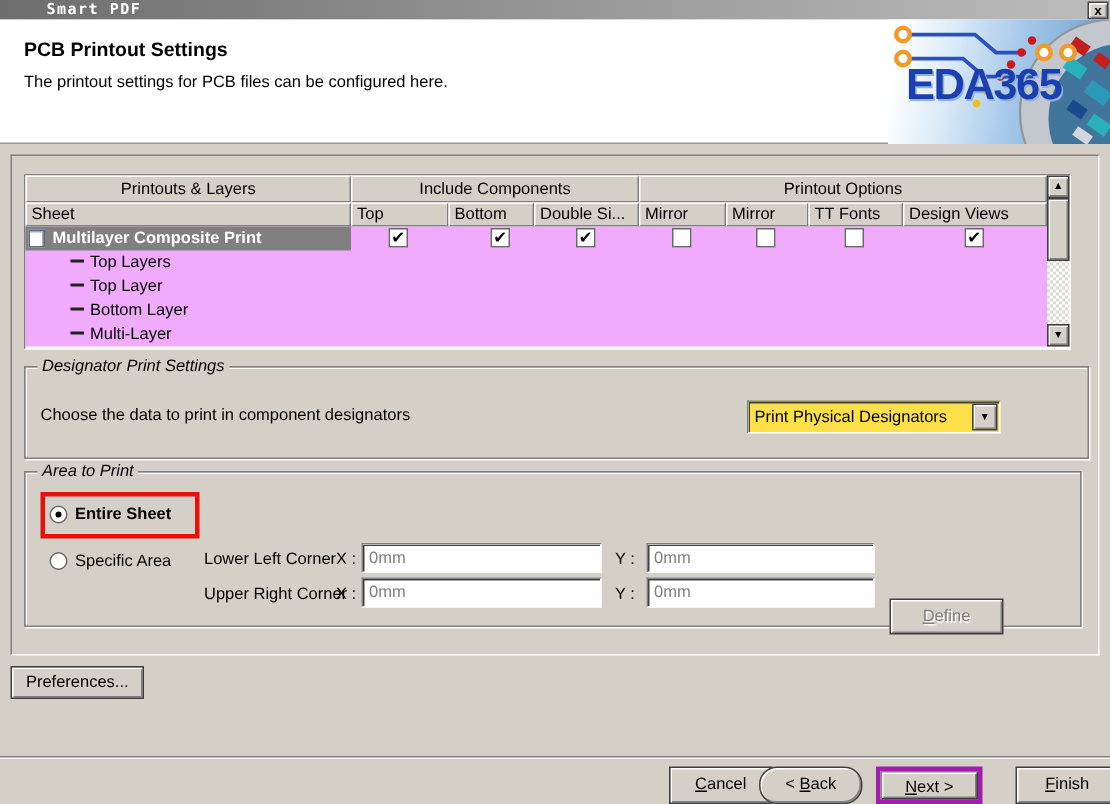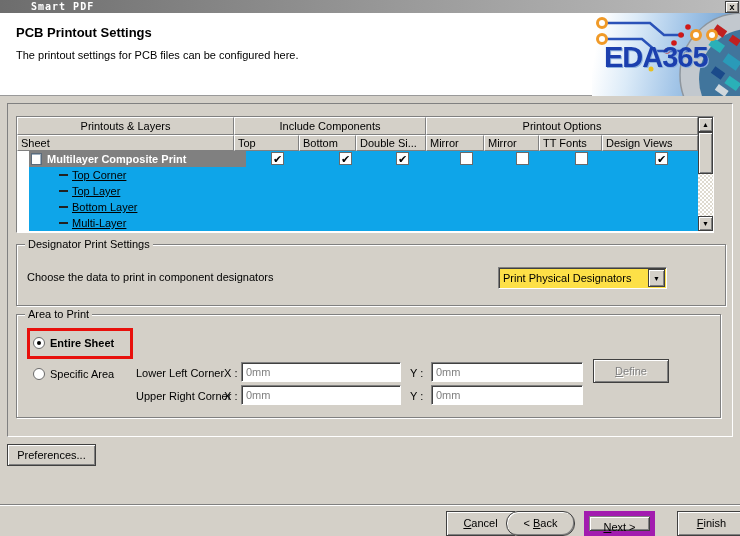--- a/index.html
+++ b/index.html
@@ -53,21 +53,21 @@
     position:absolute; left:16px; top:116px; width:698px; height:117px;
     background:#fff; border:1px solid; border-color:#808080 #fff #fff #808080;
   }
   .hcell{
     position:absolute; background:#d4d0c8;
     border:1px solid; border-color:#ffffff #808080 #808080 #ffffff;
     overflow:hidden; white-space:nowrap;
   }
   .grow{ top:0; height:18px; line-height:17px; text-align:center; }
   .crow{ top:18px; height:16px; line-height:15px; text-align:left; padding-left:3px; }
-  #tree-rows{ position:absolute; left:12px; top:34px; width:681px; height:80px; background:#0ea5e9;text-decoration:underline; }
+  #tree-rows{ position:absolute; left:0; top:34px; width:681px; height:80px; background:#f0abfc; }
   .trow{ position:relative; height:16px; line-height:16px; white-space:nowrap; }
   .selbar{
     position:absolute; left:0; top:0; width:217px; height:16px;
     background:#808080; color:#fff; font-weight:bold; display:inline-block;
   }
   .docicon{
     position:absolute; left:2px; top:2px; width:11px; height:12px;
     background:#fdfdfd; border:1px solid #5a6a7a;
     box-shadow:inset -3px 3px 0 -2px #9fb0c0;
   }
@@ -94,21 +94,21 @@
   .sthumb{
     position:absolute; left:0; top:15px; width:15px; height:42px; background:#d4d0c8;
     border:1px solid #404040; box-shadow:inset 1px 1px 0 #fff, inset -1px -1px 0 #808080;
   }
   
   .groupbox{
     position:absolute; border:1px solid #808080;
     box-shadow:inset 1px 1px 0 #fff, 1px 1px 0 #fff;
   }
   .glabel{
-    position:absolute; top:-7px; left:8px; background:#d4d0c8; padding:0 3px; font-size:11px;
+    position:absolute; top:-7px; left:8px; background:#d4d0c8; padding:0 3px; font-size:11px;font-style:italic;
   }
   #designator-group{ left:16px; top:244px; width:710px; height:62px; }
   #area-group{ left:16px; top:314px; width:705px; height:104px; }
   .prompt{ position:absolute; left:10px; top:26px; }
   
   .dropdown{
     position:absolute; left:481px; top:22px; width:169px; height:22px;
     background:#fde047; border:1px solid; border-color:#808080 #fff #fff #808080;
     box-shadow:inset 1px 1px 0 #404040;
     line-height:20px; padding-left:4px; white-space:nowrap; overflow:hidden;
@@ -142,31 +142,31 @@
     padding-left:4px; outline:none;
   }
   
   .btn{
     position:absolute; background:#d4d0c8;
     border:1px solid #404040;
     box-shadow:inset 1px 1px 0 #ffffff, inset -1px -1px 0 #808080;
     font-family:"Liberation Sans", sans-serif; font-size:11px; color:#000;
     text-align:center; cursor:default;
   }
-  .btn.disabled{ color:#808080; text-shadow:1px 1px 0 #fff; }
+  .btn.disabled{ color:#808080; text-shadow:1px 1px 0 #fff;margin-top:40px; }
   #define-btn{ left:576px; top:44px; width:76px; height:24px; line-height:22px; }
   #prefs-btn{ left:7px; top:444px; width:89px; height:22px; line-height:20px; }
   .footer-sep{
     position:absolute; left:0; top:504px; width:740px; height:2px;
     border-top:1px solid #808080; background:#fff;
   }
   .fbtn{ top:511px; height:25px; line-height:23px; }
   #cancel-btn{ left:410px; width:69px;margin-left:36px; }
   #back-btn{ left:506px; width:69px;border-radius:12px; }
-  #next-btn{ left:584px; width:71px; border:5px solid #a21caf; box-shadow:inset 1px 1px 0 #808080, inset -1px -1px 0 #404040, inset 2px 2px 0 #ffffff, inset -2px -2px 0 #808080; }
+  #next-btn{ left:584px; width:71px; border:3px solid #a21caf; box-shadow:inset 1px 1px 0 #808080, inset -1px -1px 0 #404040, inset 2px 2px 0 #ffffff, inset -2px -2px 0 #808080; }
   #finish-btn{ left:677px; width:69px; }
   u{ text-decoration:underline; }
 </style>
 </head>
 <body>
 
 <div class="titlebar">
   <span class="ttext">Smart PDF</span>
 </div>
 <div class="closebtn">x</div>
@@ -228,21 +228,21 @@
           <span class="rlabel">Multilayer Composite Print</span>
         </span>
         <span class="cbx on" style="left: 242px;">✔</span>
         <span class="cbx on" style="left: 310px;">✔</span>
         <span class="cbx on" style="left: 367px;">✔</span>
         <span class="cbx" style="left: 431px;"></span>
         <span class="cbx" style="left: 487px;"></span>
         <span class="cbx" style="left: 546px;"></span>
         <span class="cbx on" style="left: 626px;">✔</span>
       </div>
-      <div class="trow"><span class="dash"></span><span>Top Corner</span></div>
+      <div class="trow"><span class="dash"></span><span>Top Layers</span></div>
       <div class="trow"><span class="dash"></span><span>Top Layer</span></div>
       <div class="trow"><span class="dash"></span><span>Bottom Layer</span></div>
       <div class="trow"><span class="dash"></span><span>Multi-Layer</span></div>
     </div>
 
   <div class="vscroll">
     <div class="sbtn" style="top:0">▲</div>
     <div class="sthumb"></div>
     <div class="sbtn" style="bottom:0">▼</div>
   </div>

